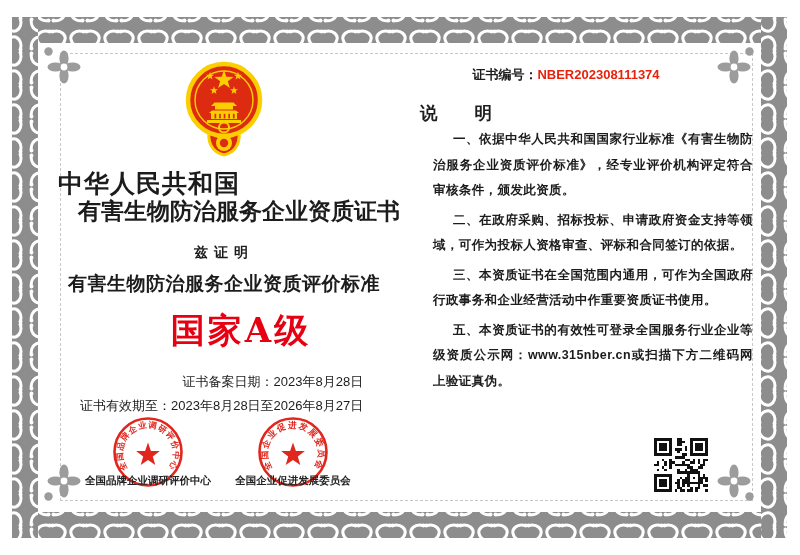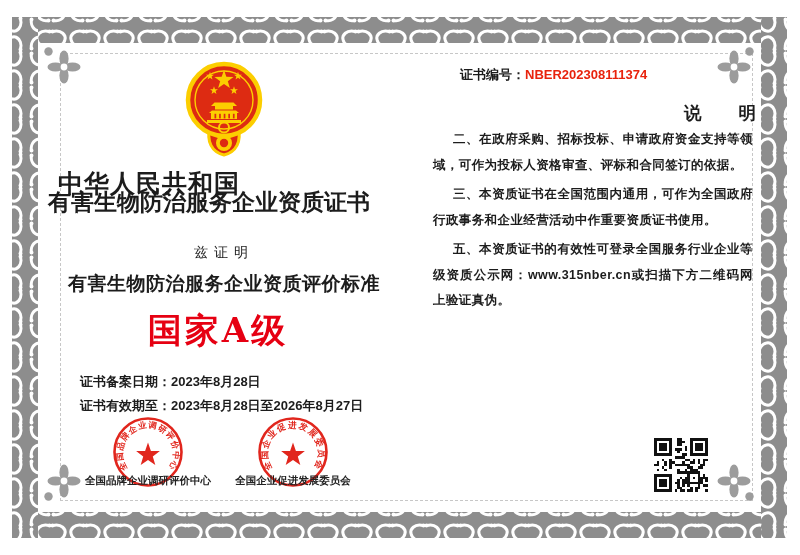--- a/index.html
+++ b/index.html
@@ -10,39 +10,39 @@
   
   .inner-frame{position:absolute;left:60px;top:53px;width:691px;height:446px;
                border:1px dashed #c7c7c7;z-index:2;}
   .flower{position:absolute;width:40px;height:40px;z-index:3;}
   .flower.tr{transform:scaleX(-1);}
   .flower.br{transform:scale(-1,-1);}
   .flower.bl{transform:scaleY(-1);}
   .emblem{position:absolute;left:184px;top:60px;z-index:4;}
   .title1{position:absolute;left:58px;top:167px;width:332px;
           font-size:25px;font-weight:bold;letter-spacing:1px;z-index:4;}
-  .title2{position:absolute;left:48px;top:187px;width:352px;text-align:left;
+  .title2{position:absolute;left:48px;top:196px;width:352px;text-align:right;
           font-size:23px;font-weight:bold;z-index:4;}
   .certify{position:absolute;left:58px;top:244px;width:332px;text-align:center;
-           font-size:14px;font-weight:normal;letter-spacing:6px;z-index:4;}
+           font-size:14px;font-weight:bold;letter-spacing:6px;z-index:4;}
   .company{position:absolute;left:48px;top:271px;width:352px;text-align:center;
            font-size:19px;font-weight:bold;letter-spacing:.5px;z-index:4;}
-  .grade{position:absolute;left:52px;top:308px;width:332px;text-align:center;
+  .grade{position:absolute;left:75px;top:308px;width:332px;text-align:center;
          font-family:"DejaVu Serif","Liberation Serif",serif;
          font-size:34px;font-weight:bold;color:#e60012;letter-spacing:3px;z-index:4;}
   .dates{position:absolute;left:80px;top:370px;z-index:4;font-size:13px;
-         font-weight:bold;line-height:24px;text-align:left;}
+         font-weight:normal;line-height:24px;text-align:right;}
   .seal{position:absolute;width:74px;height:74px;z-index:4;}
   .seal-caption{position:absolute;top:474px;font-size:10.5px;font-weight:bold;
                 text-align:center;z-index:5;color:#222;}
   
-  .cert-no{position:absolute;left:460px;top:66px;width:248px;text-align:left;
+  .cert-no{position:absolute;left:442px;top:66px;width:248px;text-align:center;
            font-size:13px;font-weight:bold;z-index:4;}
   .cert-no .val{color:#e8220c;font-family:"Liberation Sans",sans-serif;}
-  .notes-heading{position:absolute;left:436px;top:101px;width:320px;text-align:right;
+  .notes-heading{position:absolute;left:420px;top:101px;width:320px;text-align:left;
                  font-size:17.5px;font-weight:bold;z-index:4;}
   .notes-heading .h1{margin-right:37px;}
   .notes{position:absolute;left:433px;top:127px;width:320px;z-index:4;}
   .notes p{margin:0 0 4px 0;font-size:12.5px;font-weight:bold;line-height:25.5px;
            text-align:justify;text-indent:20px;letter-spacing:.4px;color:#1c1c1c;}
   .qr{position:absolute;left:654px;top:438px;z-index:4;}
 </style>
 </head>
 <body>
 
@@ -168,20 +168,21 @@
 
   <div class="cert-no">
     <span>证书编号：</span><span class="val">NBER202308111374</span>
   </div>
 
   <div class="notes-heading">
     <span class="h1">说</span><span>明</span>
   </div>
 
   <div class="notes">
+    <p>一、依据中华人民共和国国家行业标准《有害生物防治服务企业资质评价标准》，经专业评价机构评定符合审核条件，颁发此资质。</p>
     <p>二、在政府采购、招标投标、申请政府资金支持等领域，可作为投标人资格审查、评标和合同签订的依据。</p>
     <p>三、本资质证书在全国范围内通用，可作为全国政府行政事务和企业经营活动中作重要资质证书使用。</p>
     <p>五、本资质证书的有效性可登录全国服务行业企业等级资质公示网：www.315nber.cn或扫描下方二维码网上验证真伪。</p>
   </div>
 
   <svg class="qr" id="qr-svg" width="54" height="54" viewBox="0 0 21 21" shape-rendering="crispEdges">
     <rect x="0" y="0" width="21" height="21" fill="#ffffff"></rect>
     <g id="qr-modules" fill="#111111">
         <rect x="0" y="0" width="7" height="7" fill="#111"></rect>
         <rect x="1" y="1" width="5" height="5" fill="#fff"></rect>

